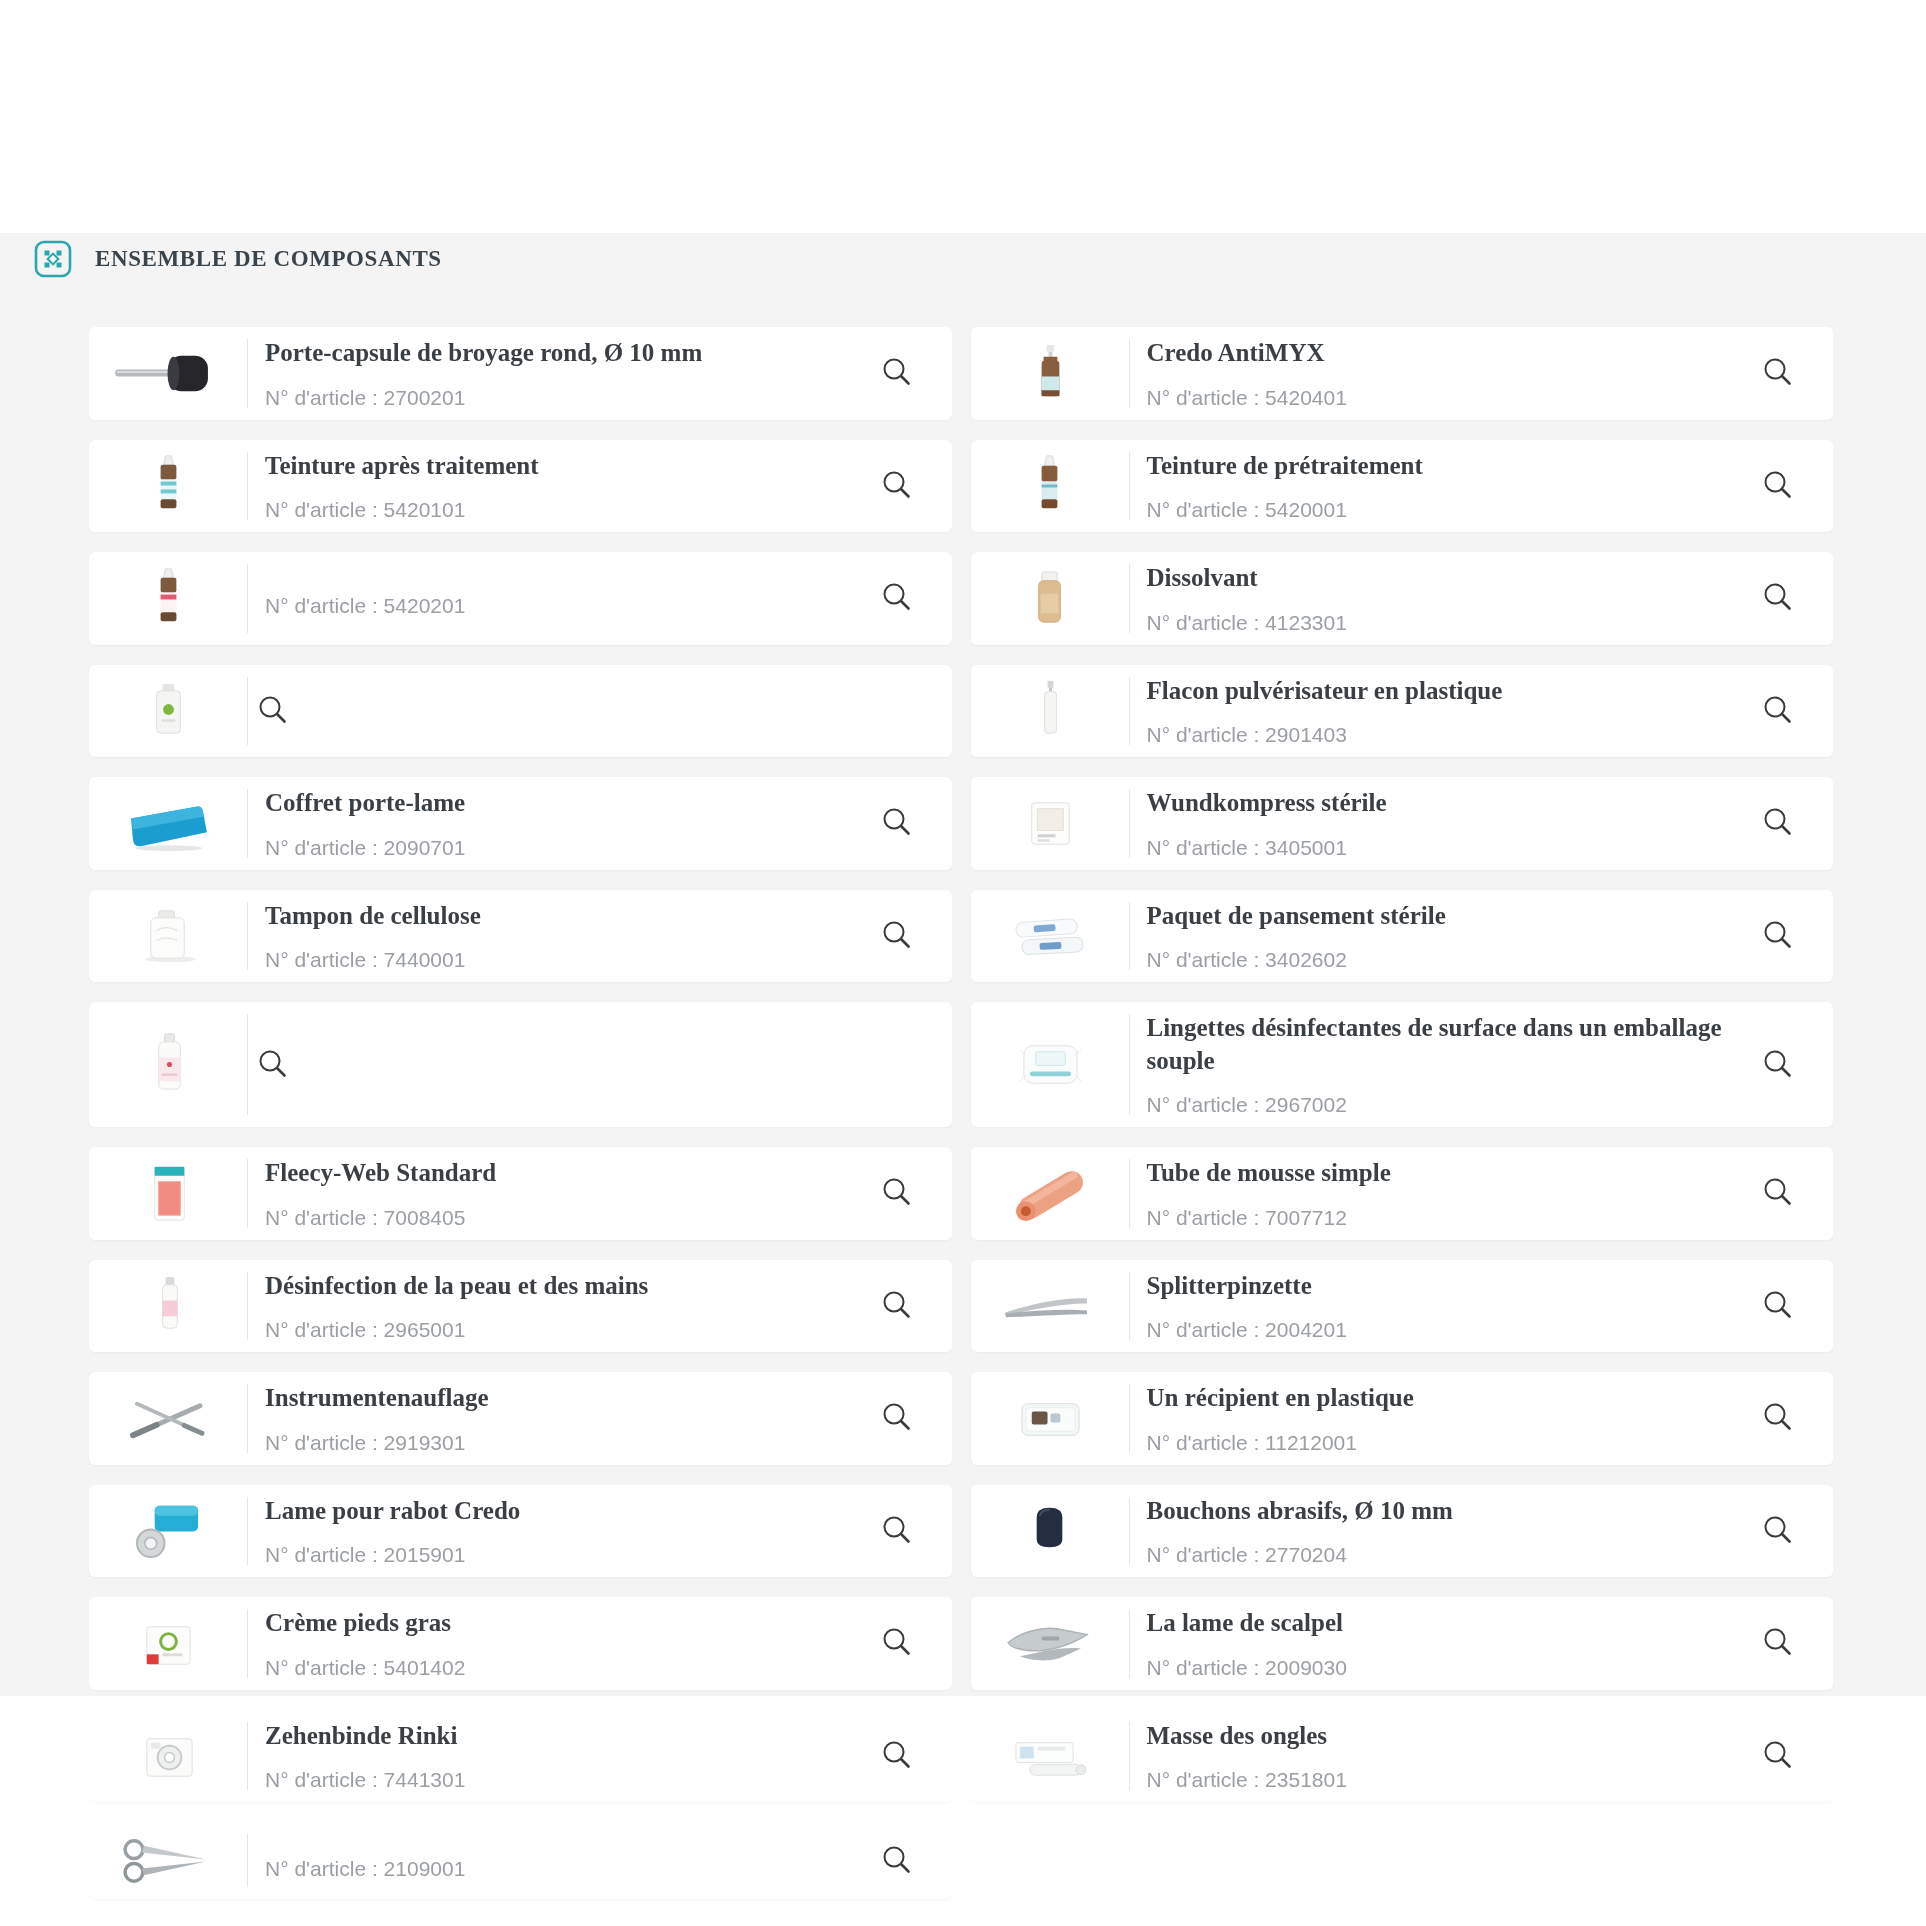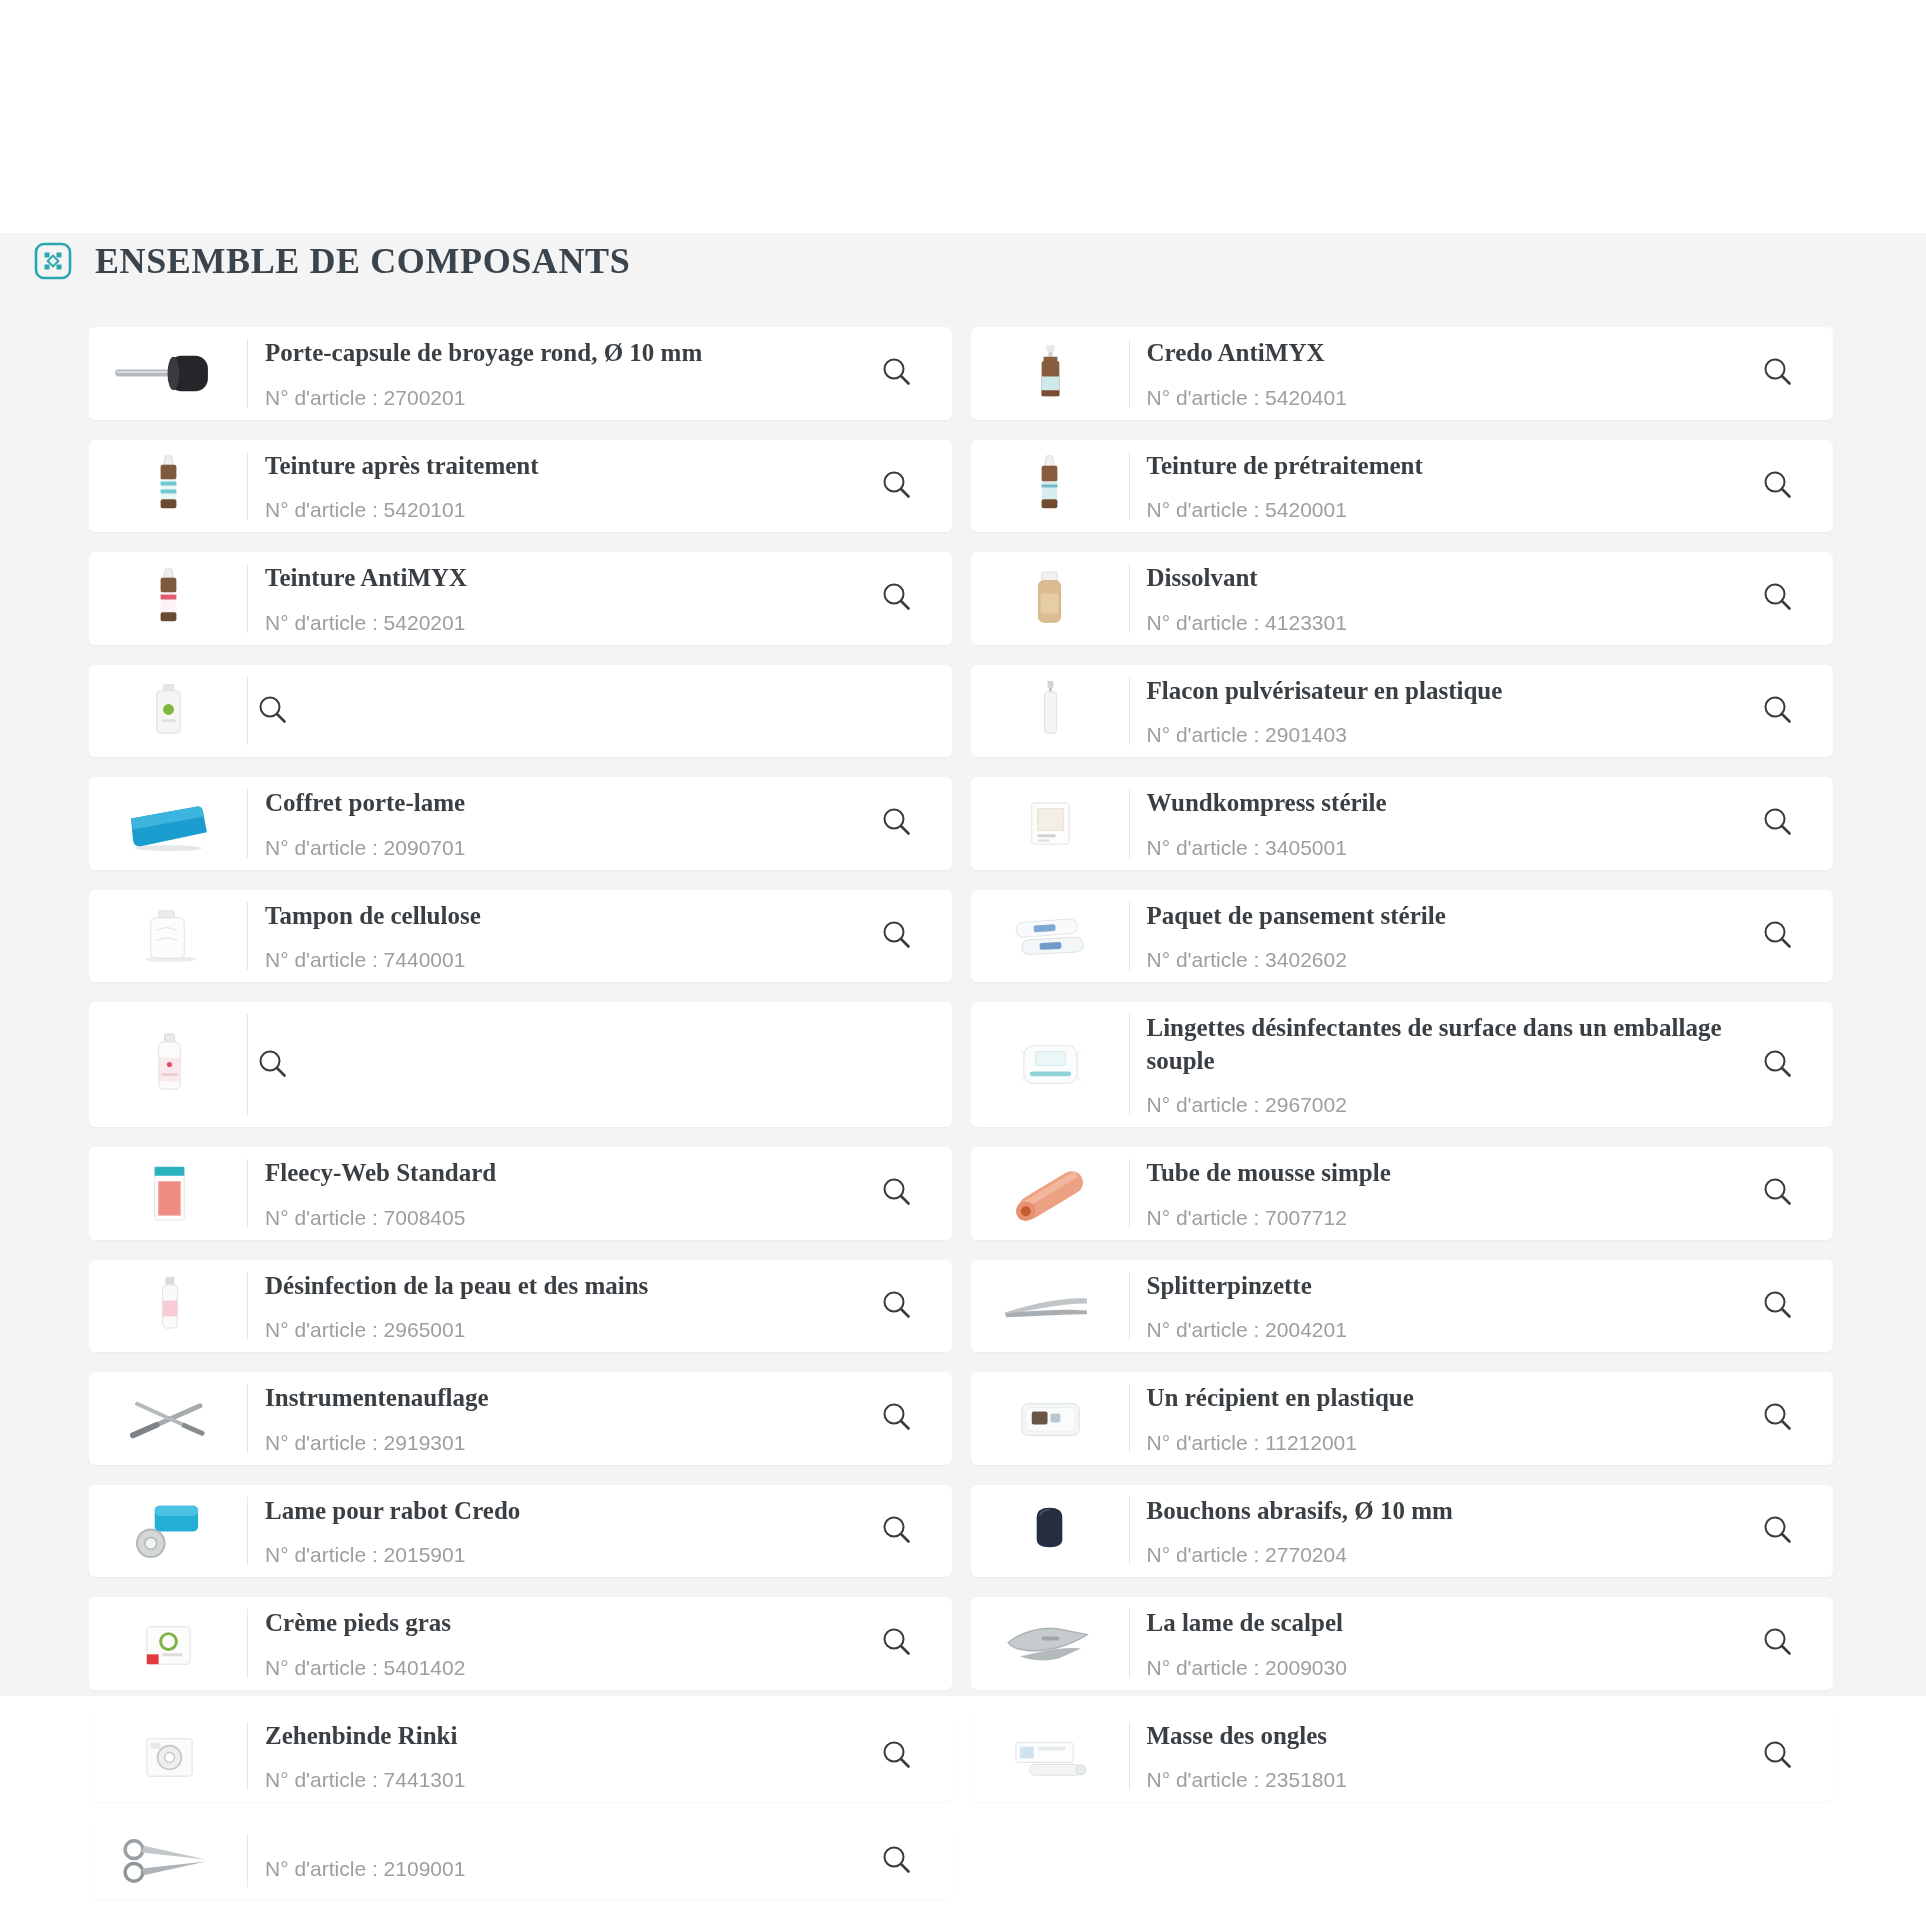--- a/index.html
+++ b/index.html
@@ -13,21 +13,21 @@
     background:#f4f4f4;
   }
   .header{
     position:absolute;left:34px;top:7px;
     display:flex;align-items:center;gap:23px;
   }
   .hicon svg{display:block;}
   .htitle{
     margin:0;
     font-family:"Liberation Serif","DejaVu Serif",serif;
-    font-size:36px;font-weight:700;color:#3a444c;letter-spacing:0.6px;text-align:center;
+    font-size:23px;font-weight:700;color:#3a444c;letter-spacing:0.6px;text-align:center;
   }
   .grid{
     position:absolute;left:89px;top:94px;width:1744px;
     display:grid;grid-template-columns:1fr 1fr;
     column-gap:19px;row-gap:20px;
     grid-auto-rows:minmax(77px,auto);
   }
   .card{
     background:#ffffff;border-radius:6px;
     display:flex;align-items:center;
@@ -158,21 +158,20 @@
           <svg width="127" height="69" viewBox="0 0 120 70">
             <polygon points="57,5 63,5 65,14 55,14" fill="#efefed" stroke="#d8d8d6" stroke-width="1"></polygon>
             <rect x="52" y="14" width="16" height="15" rx="2" fill="#7d5a3e"></rect>
             <rect x="52" y="29" width="16" height="20" fill="#fbf3f4"></rect>
             <rect x="52" y="31" width="16" height="5" fill="#e25b72"></rect>
             <rect x="52" y="49" width="16" height="9" rx="2" fill="#6b4a32"></rect>
           </svg>
         </div>
         <div class="vdiv"></div>
         <div class="info">
-          <div class="ptitle">Teinture AntiMYX</div>
           <div class="particle">N° d'article : 5420201</div>
         </div>
         <button class="magbtn"><svg width="34" height="34" viewBox="0 0 34 34">
   <circle cx="14" cy="13" r="9.5" fill="none" stroke="#3a3a3c" stroke-width="2"></circle>
   <line x1="21" y1="20" x2="28.5" y2="27.5" stroke="#3a3a3c" stroke-width="2.6" stroke-linecap="round"></line>
 </svg></button>
       </div>
       <div class="card">
         <div class="thumb">
           <svg width="127" height="69" viewBox="0 0 120 70">

